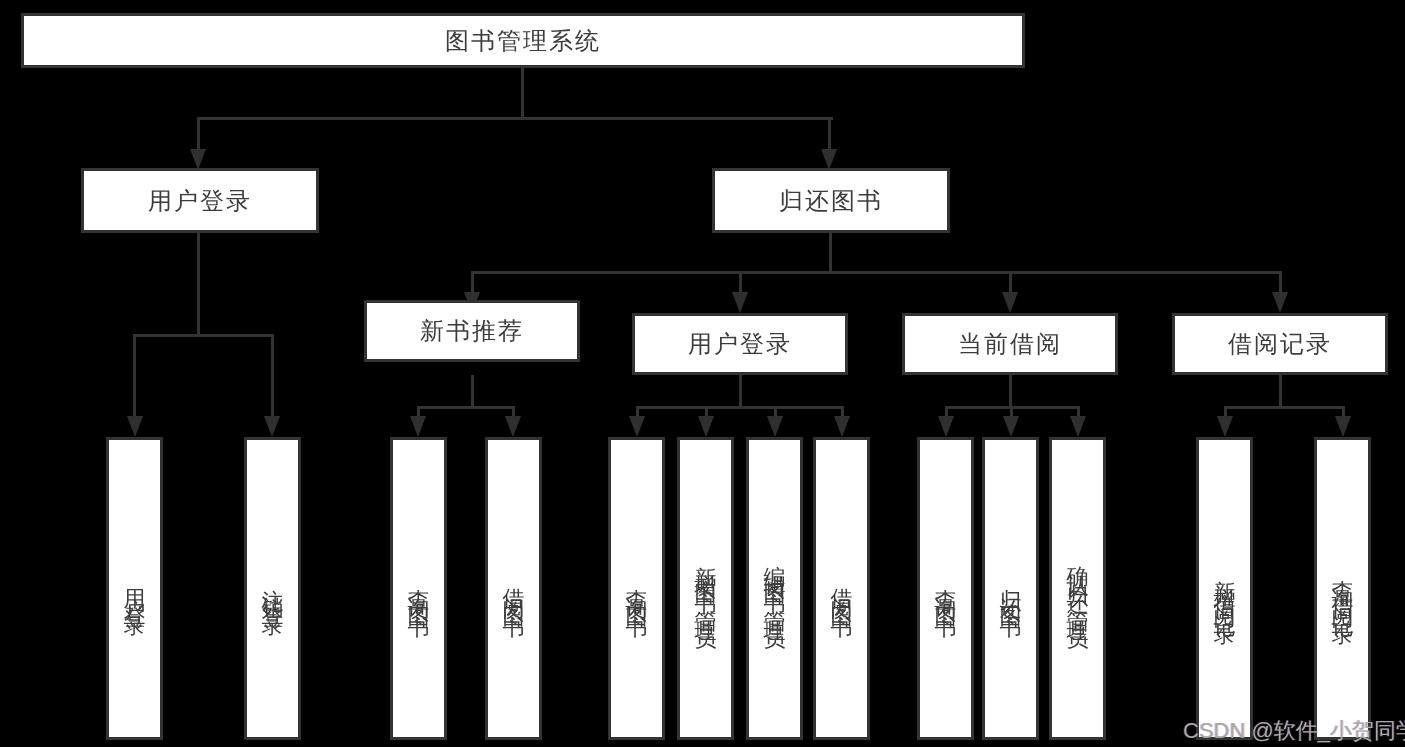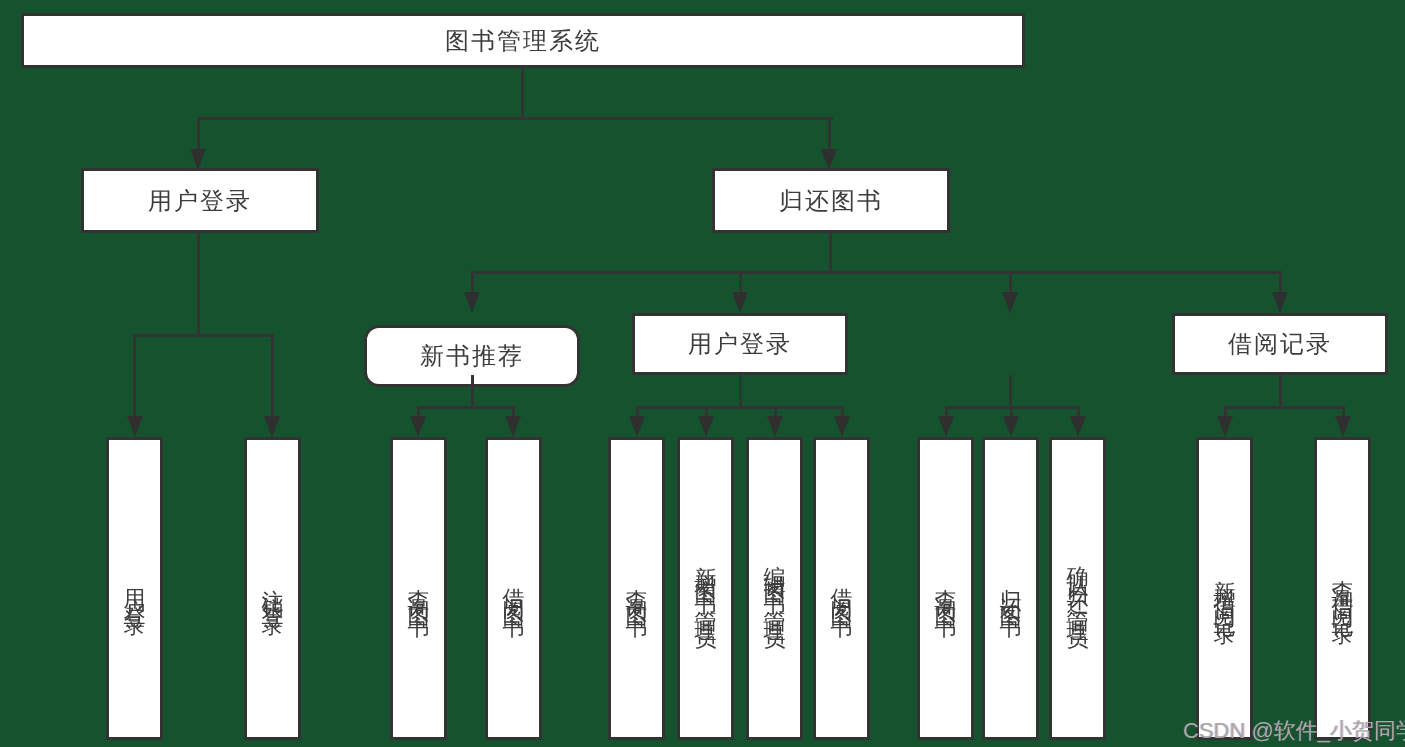--- a/index.html
+++ b/index.html
@@ -2,21 +2,21 @@
 <html><head>
 <meta charset="utf-8">
 <style>
   html, body { margin: 0; padding: 0; background: #ffffff; }
   body { font-family: "Liberation Sans", "DejaVu Sans", sans-serif; }
 
   .canvas {
     position: relative;
     width: 1405px;
     height: 747px;
-    background: #14532d;
+    background: #000000;
     overflow: hidden;
     text-align: right;
   }
 
   .box {
     position: absolute;
     box-sizing: border-box;
     border: 3px solid #333333;
     background: #ffffff;
     display: flex;
@@ -99,25 +99,28 @@
   <div class="line hl" style="left:471px; top:271px; width:811px;"></div>
   <div class="line vl" style="left:471px; top:271px; height:24px;"></div>
   <div class="arrow" style="left:464px; top:292px;"></div>
   <div class="line vl" style="left:739px; top:271px; height:24px;"></div>
   <div class="arrow" style="left:732px; top:292px;"></div>
   <div class="line vl" style="left:1009px; top:271px; height:24px;"></div>
   <div class="arrow" style="left:1002px; top:292px;"></div>
   <div class="line vl" style="left:1279px; top:271px; height:24px;"></div>
   <div class="arrow" style="left:1272px; top:292px;"></div>
 
-  <div class="box" style="left:364px; top:325px; width:216px; height:62px;border-radius:15px;">
+  <div class="box" style="left:364px; top:300px; width:216px; height:62px;">
     <span class="hlabel">新书推荐</span>
   </div>
   <div class="box" style="left:632px; top:313px; width:216px; height:62px;">
     <span class="hlabel">用户登录</span>
+  </div>
+  <div class="box" style="left:902px; top:313px; width:216px; height:62px;">
+    <span class="hlabel">当前借阅</span>
   </div>
   <div class="box" style="left:1172px; top:313px; width:216px; height:62px;">
     <span class="hlabel">借阅记录</span>
   </div>
 
   <div class="line vl" style="left:471px; top:375px; height:33px;"></div>
   <div class="line hl" style="left:417px; top:406px; width:98px;"></div>
   <div class="line vl" style="left:417px; top:406px; height:13px;"></div>
   <div class="arrow" style="left:410px; top:416px;"></div>
   <div class="line vl" style="left:512px; top:406px; height:13px;"></div>

